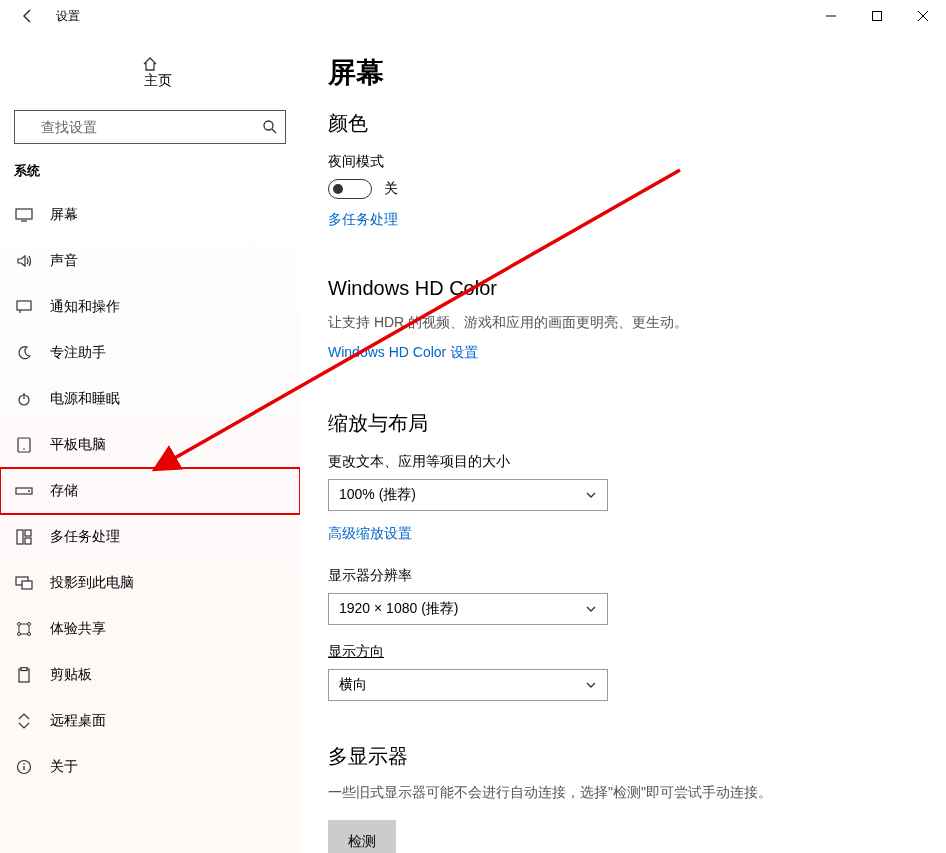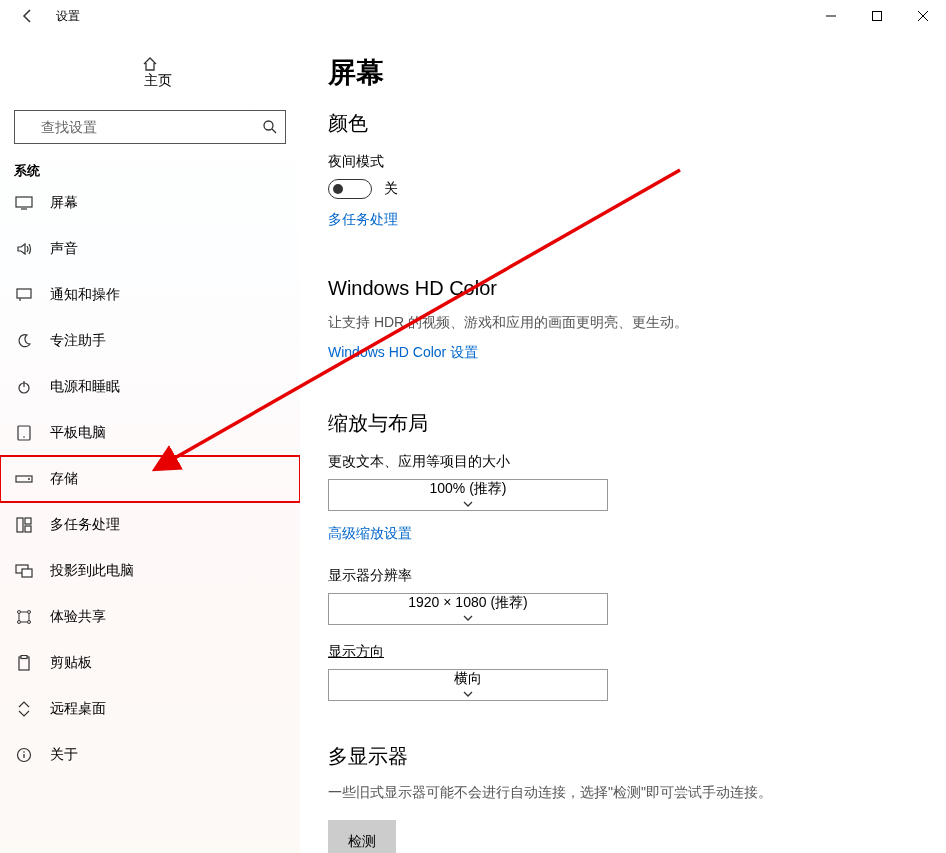--- a/index.html
+++ b/index.html
@@ -11,38 +11,38 @@
     .win-btn { width: 46px; height: 32px; display: flex; align-items: center; justify-content: center; cursor: pointer; }
     .layout { display: flex; height: calc(100% - 32px); }
     .sidebar { width: 300px; padding: 16px 0 0 0; overflow-y: auto; background: linear-gradient(180deg, #ffffff 0%, #fdfeff 30%, #fff8f8 60%, #fdfaf6 100%); }
     .home-row { display: flex; align-items: center; padding: 8px 14px; cursor: pointer; margin-bottom: 12px; flex-direction: column; }
     .home-row .icon { width: 20px; display: flex; justify-content: center; }
     .home-row .label { margin-left: 16px; font-size: 14px; }
     .search-wrap { margin: 0 14px 18px 14px; position: relative; }
     .search-input { width: 100%; height: 34px; border: 1px solid #555; padding: 0 32px 0 26px; font-size: 14px; background: #fff; color: #666; }
     .search-input::placeholder { color: #666; }
     .search-icon { position: absolute; right: 8px; top: 50%; transform: translateY(-50%); pointer-events: none; }
-    .cat-label { padding: 0 14px; font-size: 13px; font-weight: 600; }
+    .cat-label { padding: 0 14px; font-size: 13px; font-weight: 600; margin-bottom: 12px; }
     .nav-list { list-style: none; }
     .nav-item { display: flex; align-items: center; height: 46px; padding: 0 14px; cursor: pointer; position: relative; }
     .nav-item .icon { width: 20px; display: flex; justify-content: center; align-items: center; }
     .nav-item .label { margin-left: 16px; font-size: 14px; }
     .nav-item.highlighted { outline: 2px solid #e60000; outline-offset: -1px; z-index: 5; }
     .content { flex: 1; padding: 22px 28px 8px 28px; overflow-y: auto; position: relative; }
     .page-title { font-size: 28px; font-weight: 600; margin-bottom: 18px; }
     .section-heading { font-size: 20px; font-weight: 400; margin-top: 16px; margin-bottom: 14px; }
     .section-heading.md { font-size: 20px; font-weight: 400; margin-top: 28px; }
     .field-label { font-size: 14px; margin-bottom: 8px; margin-top: 16px; }
     .toggle-row { display: flex; align-items: center; margin-bottom: 12px; }
     .toggle { width: 44px; height: 20px; border: 1px solid #333; border-radius: 10px; position: relative; cursor: pointer; background: #fff; }
     .toggle .knob { position: absolute; width: 10px; height: 10px; border-radius: 50%; background: #333; top: 4px; left: 4px; }
     .toggle-label { margin-left: 12px; font-size: 14px; }
     .link { color: #0066cc; font-size: 14px; cursor: pointer; margin-bottom: 6px; display: inline-block; }
     .desc { font-size: 14px; color: #555; margin-bottom: 12px; }
-    .dropdown { width: 280px; height: 32px; border: 1px solid #999; display: flex; align-items: center; justify-content: space-between; padding: 0 10px; cursor: pointer; font-size: 14px; background: #fff; margin-bottom: 6px; flex-direction: column; }
+    .dropdown { width: 280px; height: 32px; border: 1px solid #999; display: flex; align-items: center; justify-content: space-between; padding: 0 10px; cursor: pointer; font-size: 14px; background: #fff; margin-bottom: 6px; }
     .chev { pointer-events: none; }
     .btn-gray { display: inline-block; background: #ccc; color: #000; padding: 13px 20px; font-size: 14px; border: none; cursor: pointer; margin-top: 6px; }
     svg { display: block; }
     .annotation-arrow { position: absolute; left: 0; top: 0; pointer-events: none; z-index: 20; }
     ::-webkit-scrollbar { width: 4px; }
     ::-webkit-scrollbar-thumb { background: #c0c0c0; border-radius: 2px; }
   </style>
 </head>
 <body>
 

